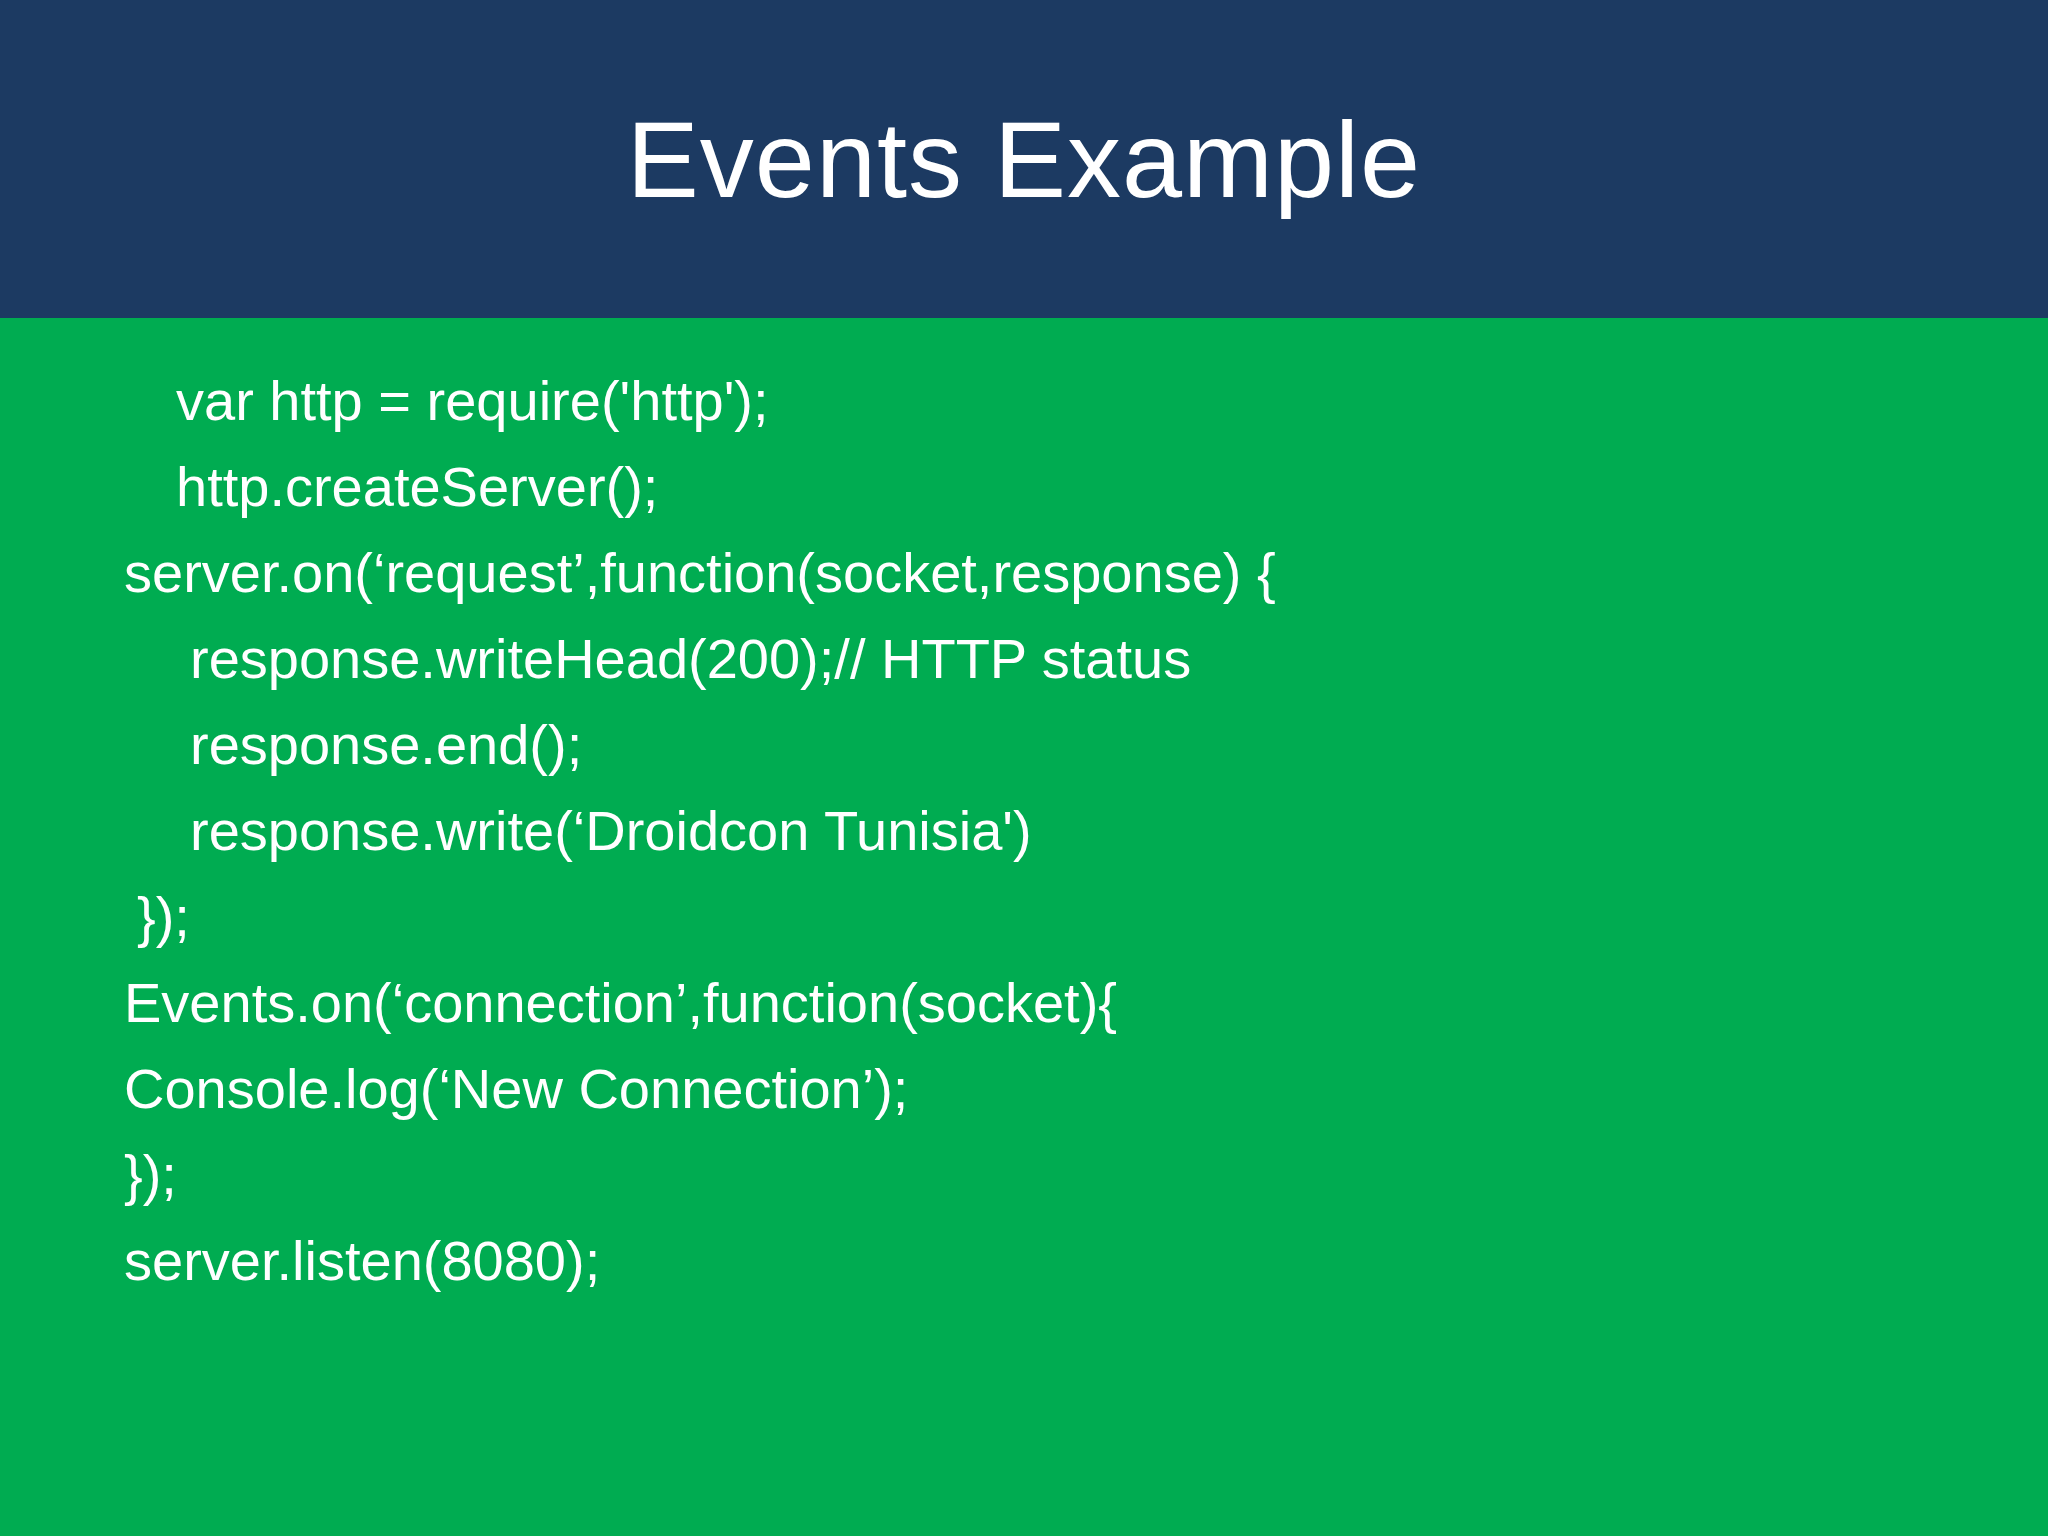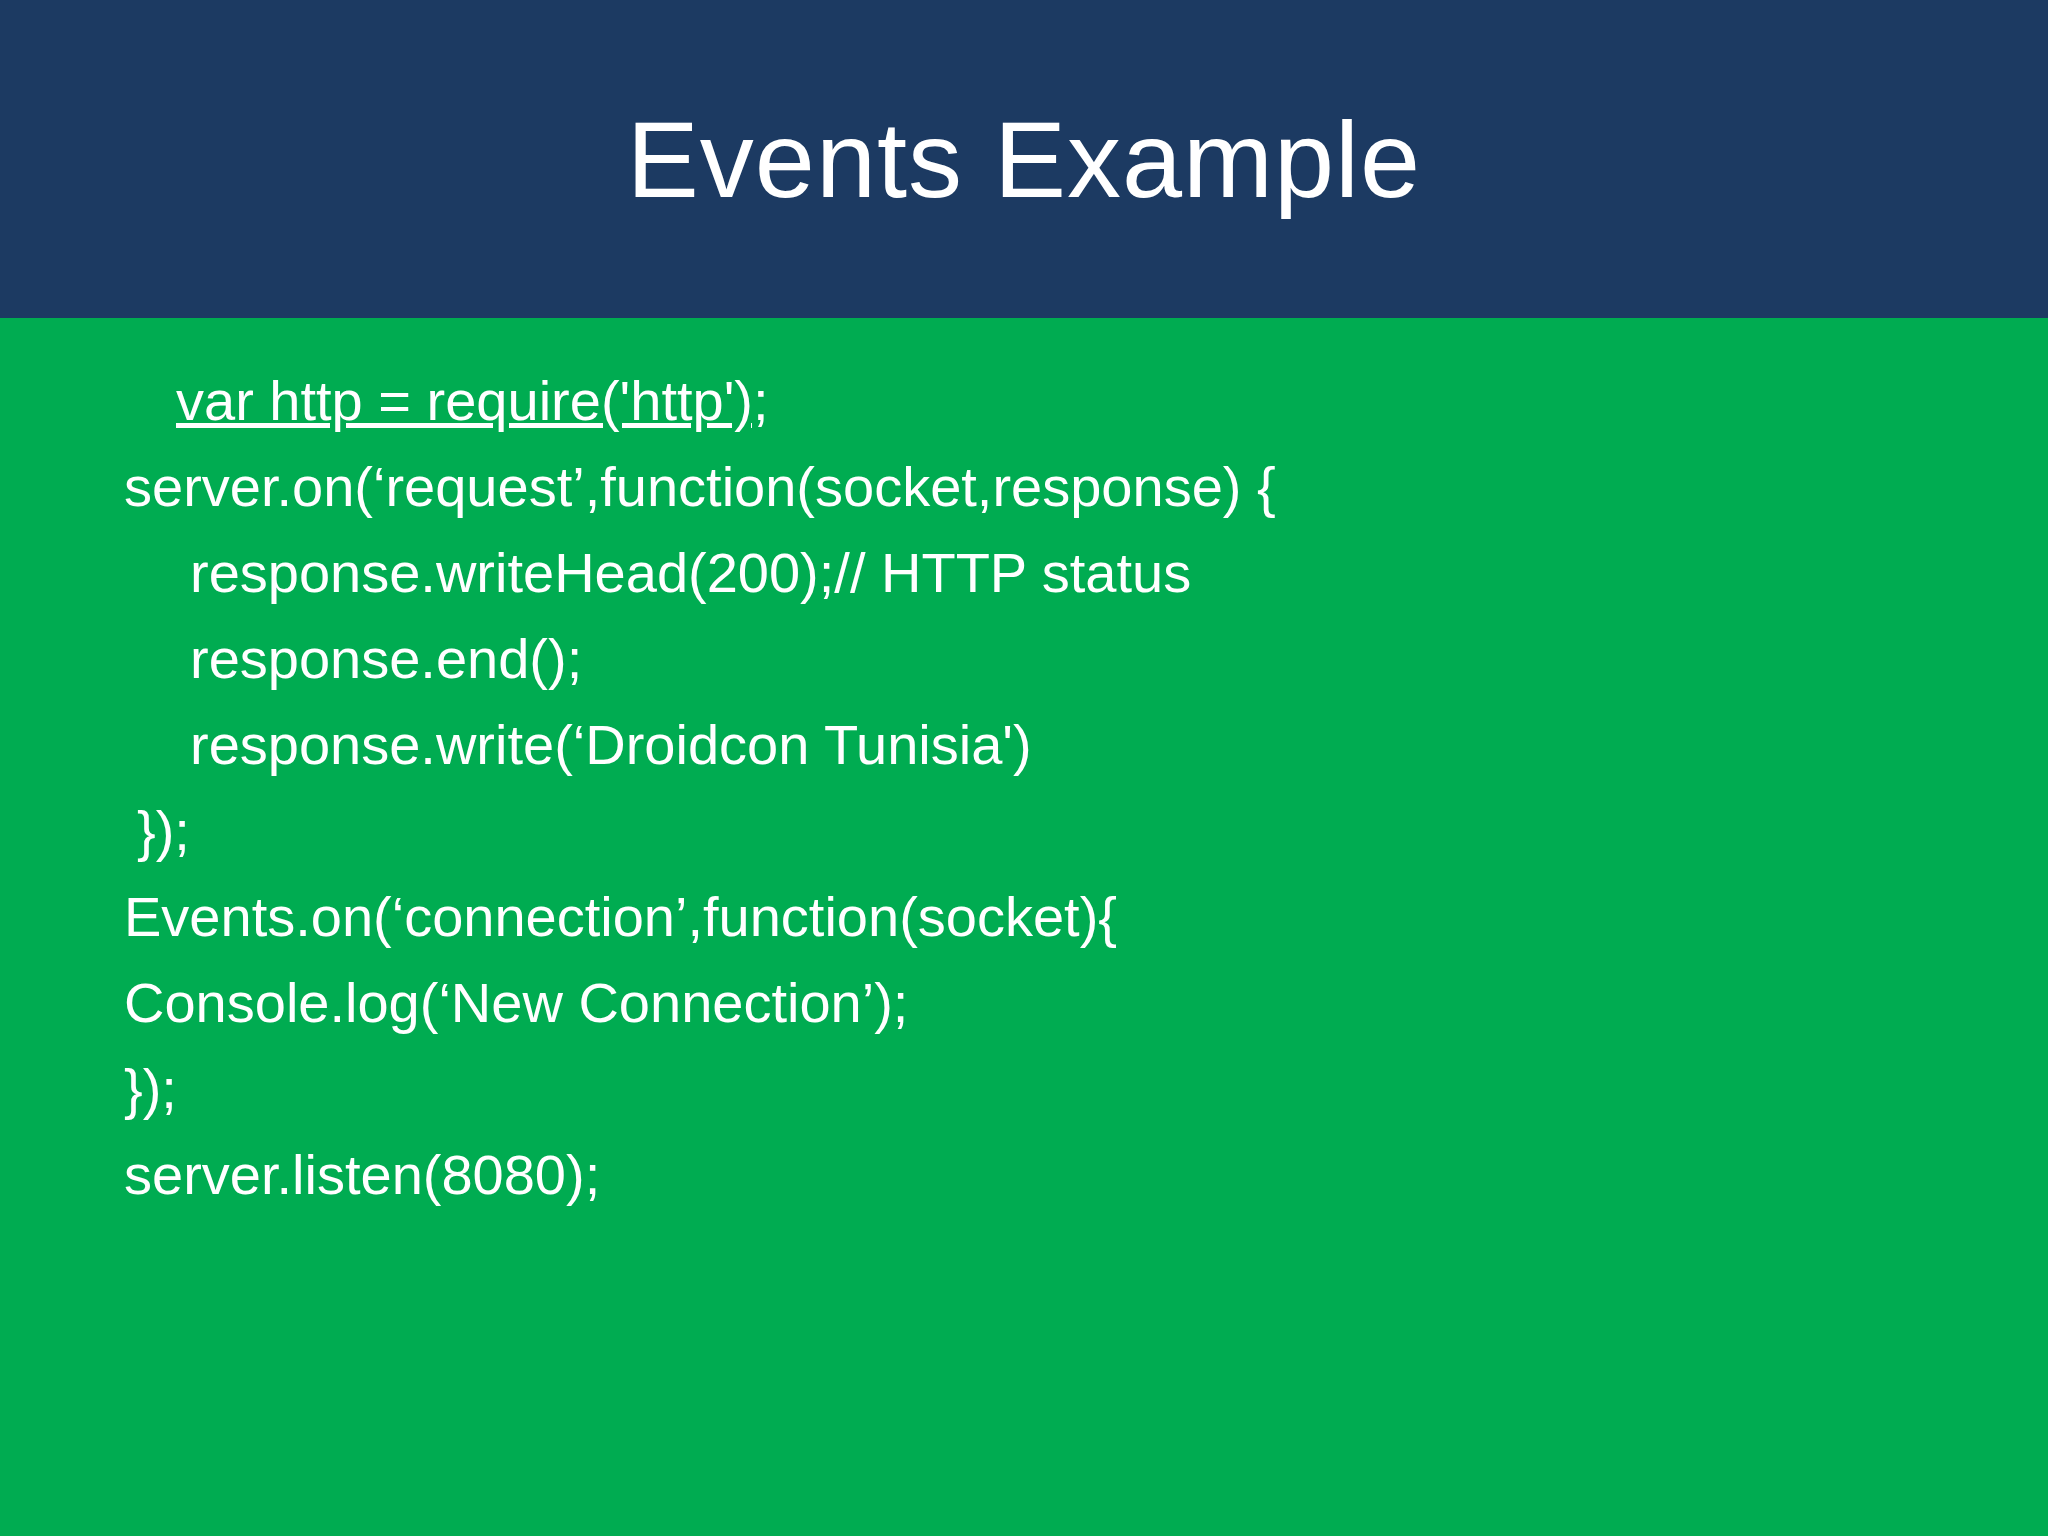--- a/index.html
+++ b/index.html
@@ -48,34 +48,35 @@
     color: var(--text-color, #FFFFFF);
   }
   .code-line {
     font-size: 56px;
     line-height: 86px;
     white-space: pre;
     color: var(--text-color, #FFFFFF);
   }
   
   .in-a { padding-left: 0; }     
-  .in-b { padding-left: 52px; text-decoration: underline; }  
+  .in-b { padding-left: 52px; }  
   .in-c { padding-left: 66px; }  
   .in-d { padding-left: 13px; }  
 </style>
 </head>
 <body>
 
 <div class="slide">
   <header class="slide-header">
     <h1 class="slide-title">Events Example</h1>
   </header>
   <main class="slide-body">
     <div class="code-block">
       <div class="code-line in-b">var http = require('http');</div>
+      <div class="code-line in-b">http.createServer();</div>
       <div class="code-line in-a">server.on(‘request’,function(socket,response) {</div>
       <div class="code-line in-c">response.writeHead(200);// HTTP status</div>
       <div class="code-line in-c">response.end();</div>
       <div class="code-line in-c">response.write(‘Droidcon Tunisia')</div>
       <div class="code-line in-d">});</div>
       <div class="code-line in-a">Events.on(‘connection’,function(socket){</div>
       <div class="code-line in-a">Console.log(‘New Connection’);</div>
       <div class="code-line in-a">});</div>
       <div class="code-line in-a">server.listen(8080);</div>
     </div>

